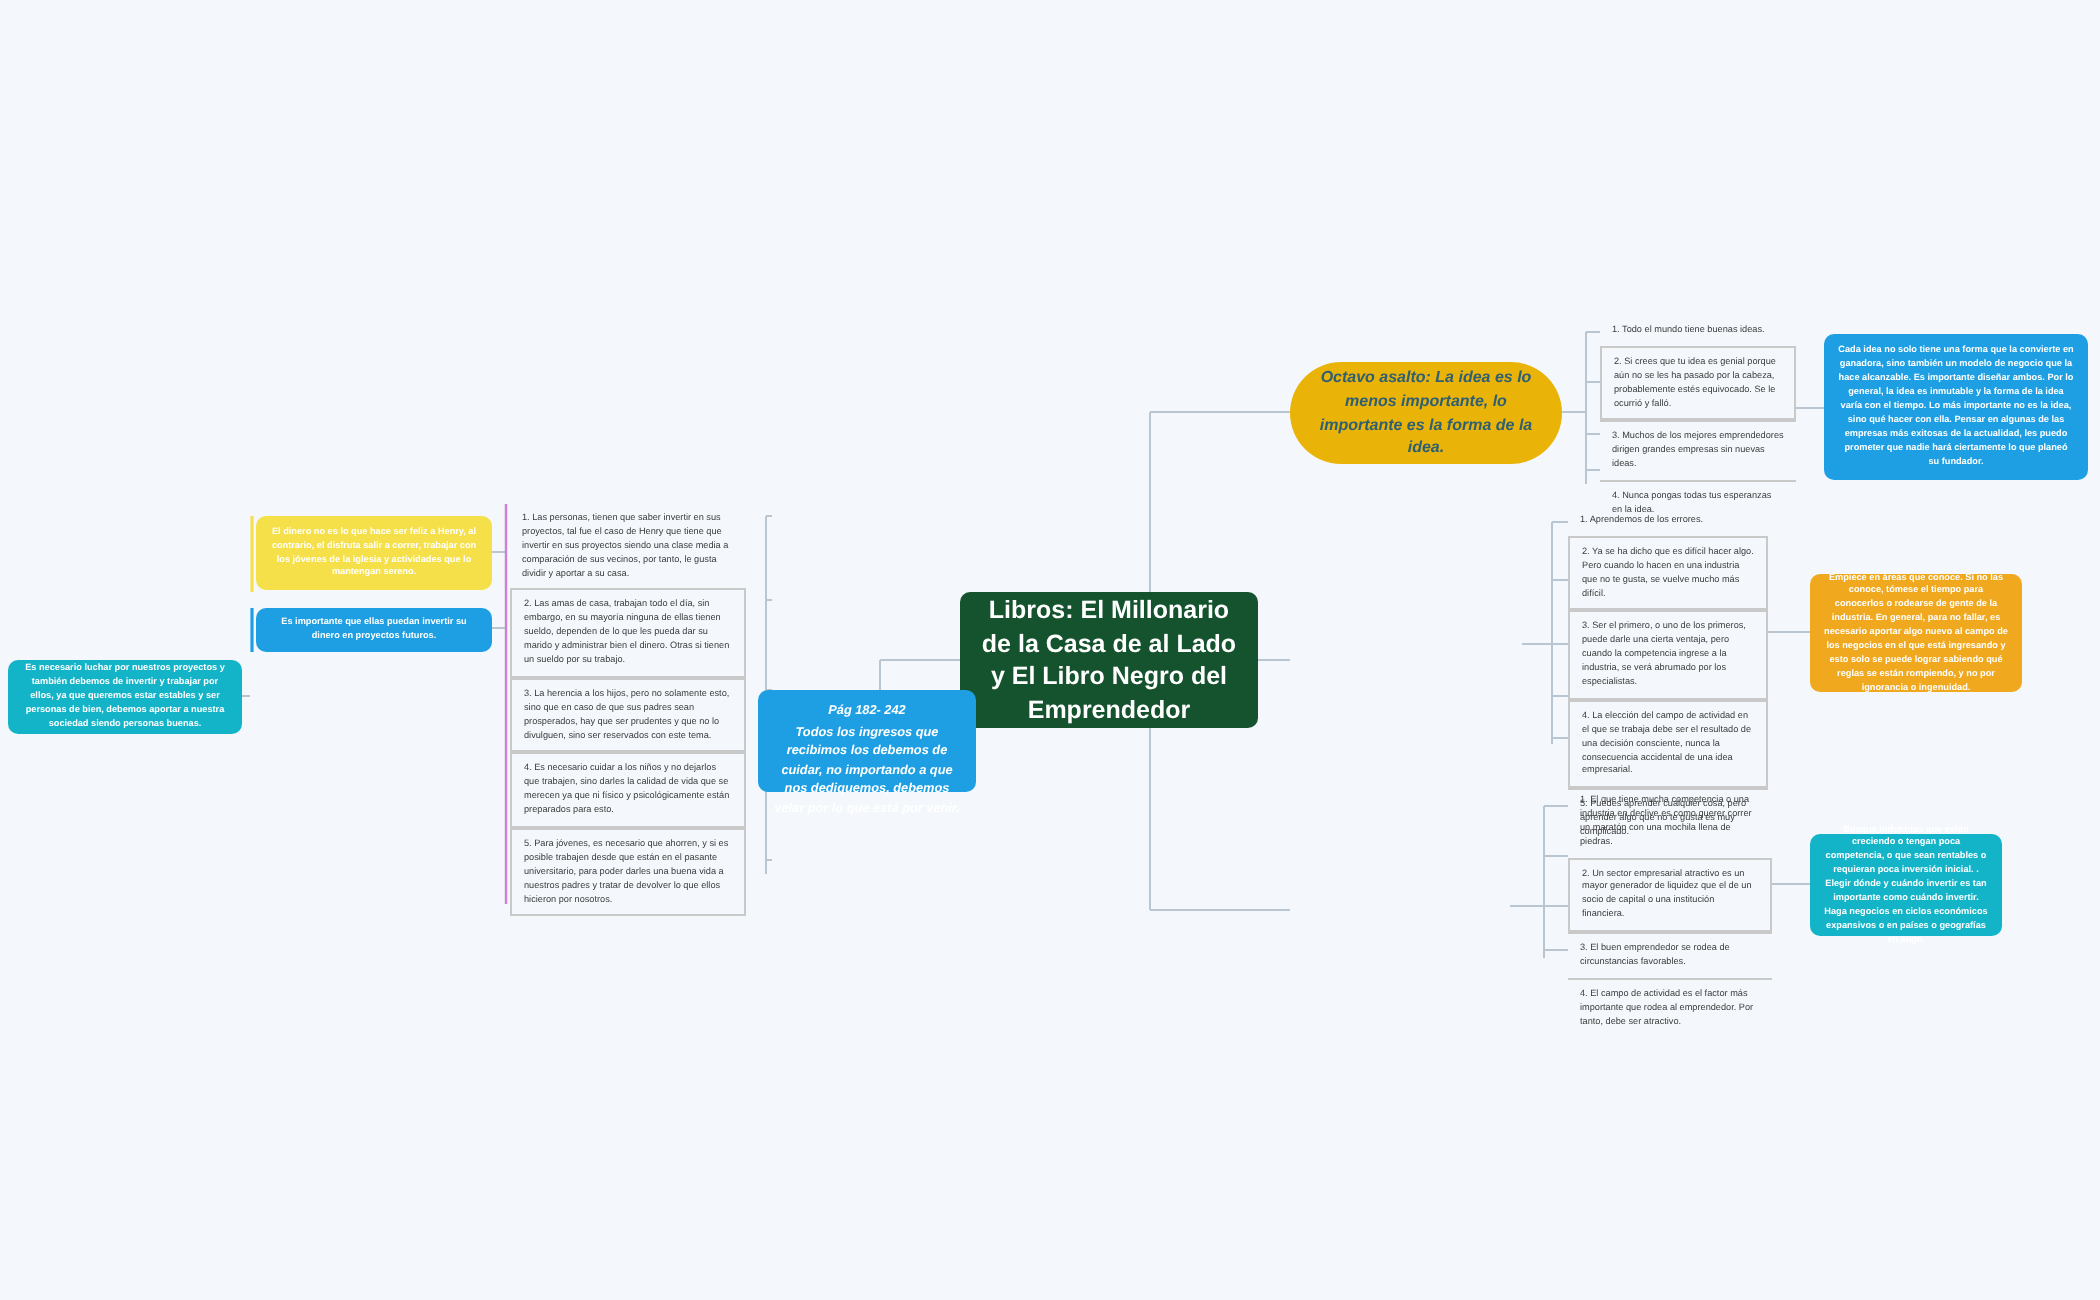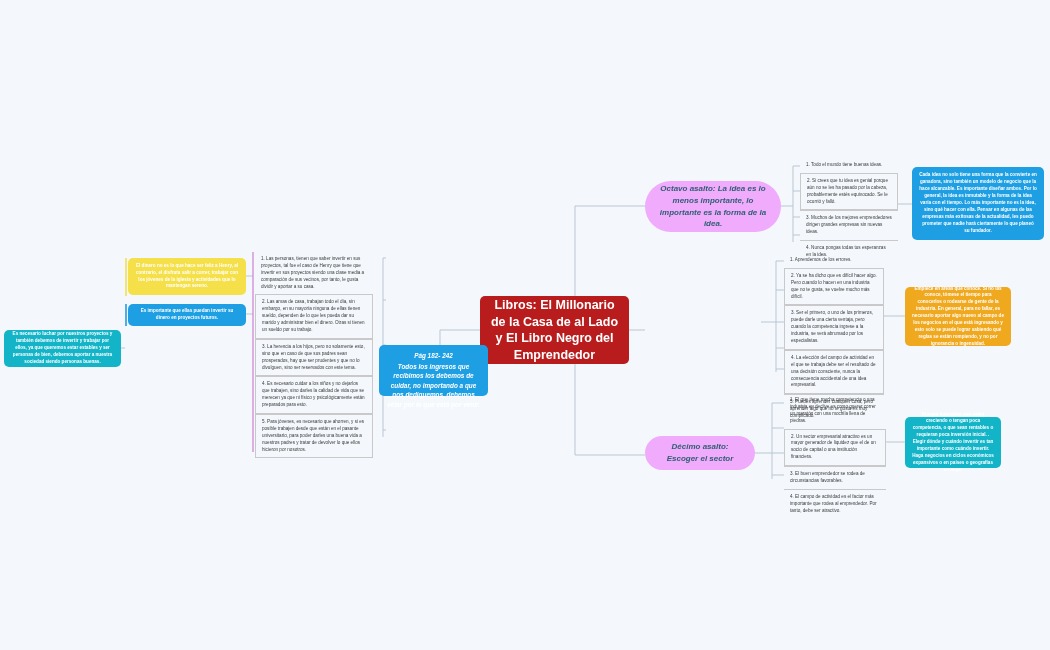--- a/index.html
+++ b/index.html
@@ -24,36 +24,36 @@
     height: 650px;
     pointer-events: none;
   }
   .node {
     position: absolute;
     box-sizing: border-box;
   }
 
   
   .root {
-    background: #b91c1c;
+    background: #14532d;
     color: #ffffff;
     border-radius: 5px;
     font-size: 12.5px;
     font-weight: bold;
     line-height: 1.32;
     text-align: center;
     display: flex;
     align-items: center;
     justify-content: center;
     padding: 8px 10px;
   }
 
   
   .pill {
-    background: #f0abfc;
+    background: #eab308;
     color: #2e5f72;
     border-radius: 26px;
     font-size: 8px;
     font-weight: bold;
     font-style: italic;
     line-height: 1.45;
     text-align: center;
     display: flex;
     align-items: center;
     justify-content: center;
@@ -199,21 +199,20 @@
   <div class="stack" style="left:784px; top:253px; width:100px;">
     <div class="item plain">1. Aprendemos de los errores.</div>
     <div class="item boxed">2. Ya se ha dicho que es difícil hacer algo. Pero cuando lo hacen en una industria que no te gusta, se vuelve mucho más difícil.</div>
     <div class="item boxed">3. Ser el primero, o uno de los primeros, puede darle una cierta ventaja, pero cuando la competencia ingrese a la industria, se verá abrumado por los especialistas.</div>
     <div class="item boxed">4. La elección del campo de actividad en el que se trabaja debe ser el resultado de una decisión consciente, nunca la consecuencia accidental de una idea empresarial.</div>
     <div class="item ruled">5. Puedes aprender cualquier cosa, pero aprender algo que no te gusta es muy complicado.</div>
   </div>
 
   <div class="node callout orange" style="left:905px; top:287px; width:106px; height:59px;">Empiece en áreas que conoce. Si no las conoce, tómese el tiempo para conocerlos o rodearse de gente de la industria. En general, para no fallar, es necesario aportar algo nuevo al campo de los negocios en el que está ingresando y esto solo se puede lograr sabiendo qué reglas se están rompiendo, y no por ignorancia o ingenuidad.</div>
 
-  <div class="node pill" style="left:645px; top:436px; width:110px; height:34px;">Décimo asalto: Escoger el sector</div>
 
   <div class="stack" style="left:784px; top:393px; width:102px;">
     <div class="item plain">1. El que tiene mucha competencia o una industria en declive es como querer correr un maratón con una mochila llena de piedras.</div>
     <div class="item boxed">2. Un sector empresarial atractivo es un mayor generador de liquidez que el de un socio de capital o una institución financiera.</div>
     <div class="item ruled">3. El buen emprendedor se rodea de circunstancias favorables.</div>
     <div class="item ruled">4. El campo de actividad es el factor más importante que rodea al emprendedor. Por tanto, debe ser atractivo.</div>
   </div>
 
   <div class="node callout teal" style="left:905px; top:417px; width:96px; height:51px;">Busque industrias que estén creciendo o tengan poca competencia, o que sean rentables o requieran poca inversión inicial. . Elegir dónde y cuándo invertir es tan importante como cuándo invertir. Haga negocios en ciclos económicos expansivos o en países o geografías en auge.</div>
 

